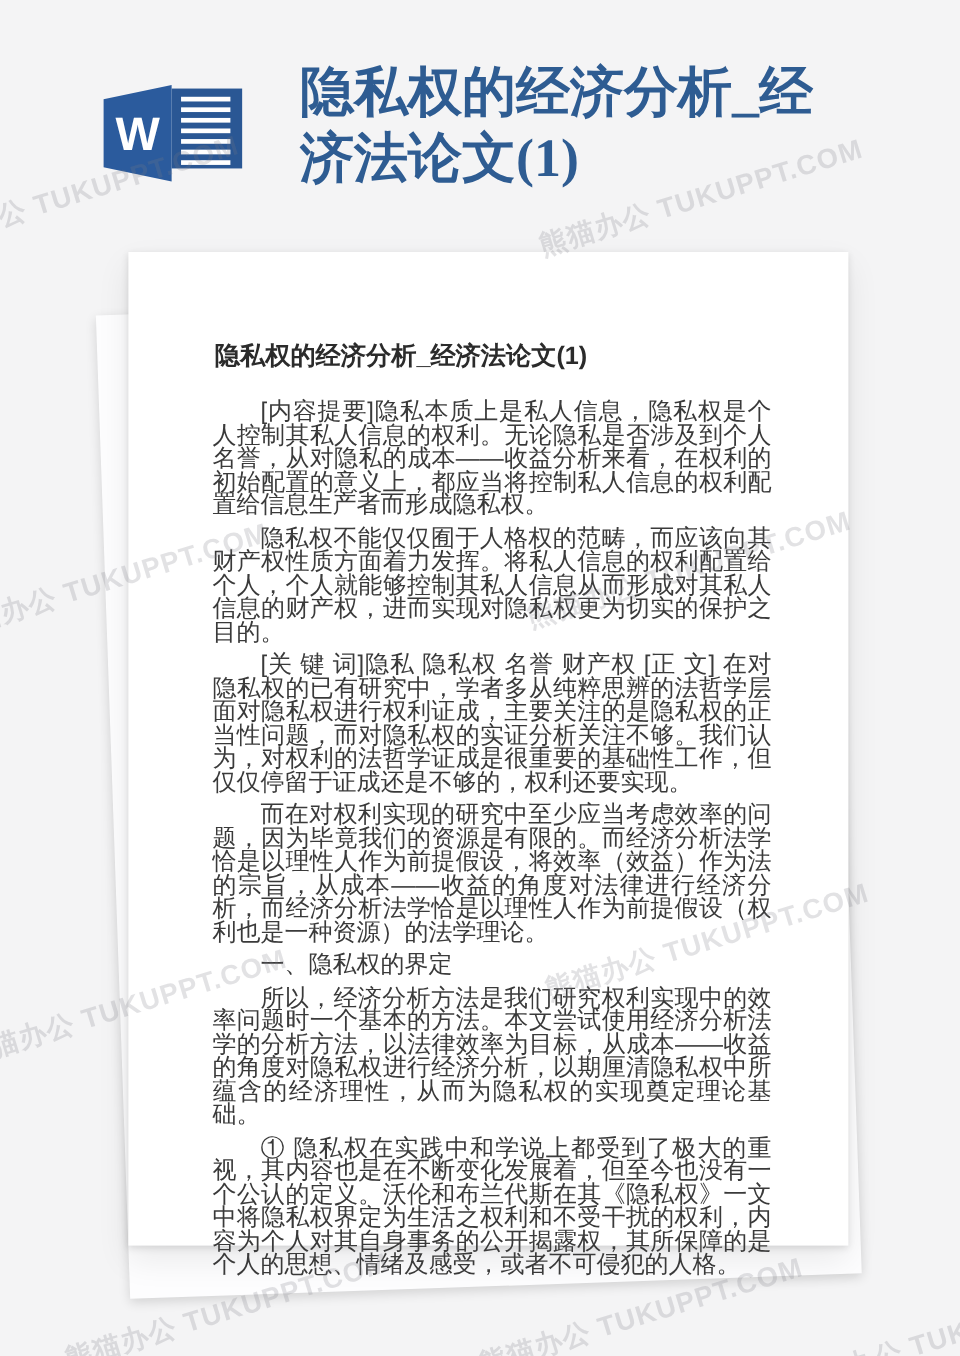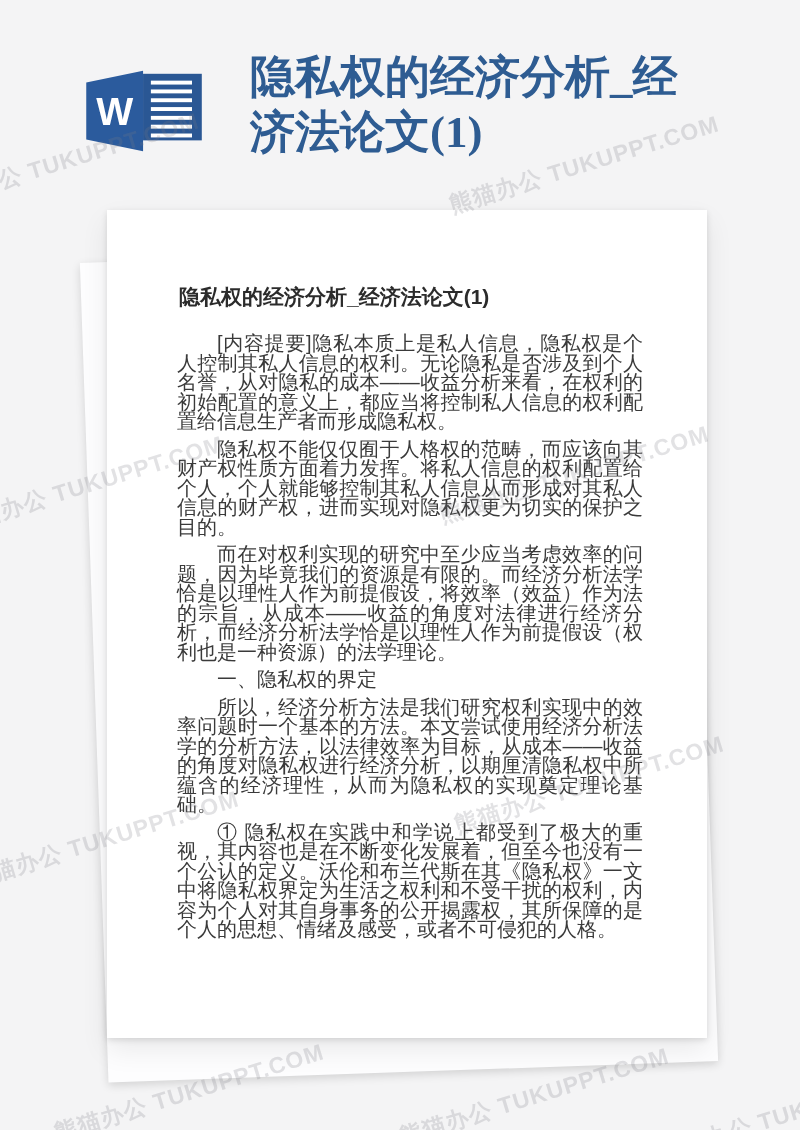--- a/index.html
+++ b/index.html
@@ -64,20 +64,21 @@
         <text x="29" y="62" text-anchor="middle" font-family="Liberation Sans, sans-serif" font-size="40" font-weight="bold" fill="#ffffff">W</text>
       </svg>
     </div>
     <h1 class="big-title">隐私权的经济分析_经济法论文(1)</h1>
   </div>
 
   <div class="paper">
     <h2 class="doc-title">隐私权的经济分析_经济法论文(1)</h2>
     <p>[内容提要]隐私本质上是私人信息，隐私权是个人控制其私人信息的权利。无论隐私是否涉及到个人名誉，从对隐私的成本——收益分析来看，在权利的初始配置的意义上，都应当将控制私人信息的权利配置给信息生产者而形成隐私权。</p>
     <p>隐私权不能仅仅囿于人格权的范畴，而应该向其财产权性质方面着力发挥。将私人信息的权利配置给个人，个人就能够控制其私人信息从而形成对其私人信息的财产权，进而实现对隐私权更为切实的保护之目的。</p>
+    <p>[关 键 词]隐私 隐私权 名誉 财产权 [正 文] 在对隐私权的已有研究中，学者多从纯粹思辨的法哲学层面对隐私权进行权利证成，主要关注的是隐私权的正当性问题，而对隐私权的实证分析关注不够。我们认为，对权利的法哲学证成是很重要的基础性工作，但仅仅停留于证成还是不够的，权利还要实现。</p>
     <p>而在对权利实现的研究中至少应当考虑效率的问题，因为毕竟我们的资源是有限的。而经济分析法学恰是以理性人作为前提假设，将效率（效益）作为法的宗旨，从成本——收益的角度对法律进行经济分析，而经济分析法学恰是以理性人作为前提假设（权利也是一种资源）的法学理论。</p>
     <p>一、隐私权的界定</p>
     <p>所以，经济分析方法是我们研究权利实现中的效率问题时一个基本的方法。本文尝试使用经济分析法学的分析方法，以法律效率为目标，从成本——收益的角度对隐私权进行经济分析，以期厘清隐私权中所蕴含的经济理性，从而为隐私权的实现奠定理论基础。</p>
     <p>① 隐私权在实践中和学说上都受到了极大的重视，其内容也是在不断变化发展着，但至今也没有一个公认的定义。沃伦和布兰代斯在其《隐私权》一文中将隐私权界定为生活之权利和不受干扰的权利，内容为个人对其自身事务的公开揭露权，其所保障的是个人的思想、情绪及感受，或者不可侵犯的人格。</p>
   </div>
 
   <span class="wm wm1">熊猫办公 TUKUPPT.COM</span>
   <span class="wm wm2">熊猫办公 TUKUPPT.COM</span>
   <span class="wm wm3">熊猫办公 TUKUPPT.COM</span>
   <span class="wm wm4">熊猫办公 TUKUPPT.COM</span>

